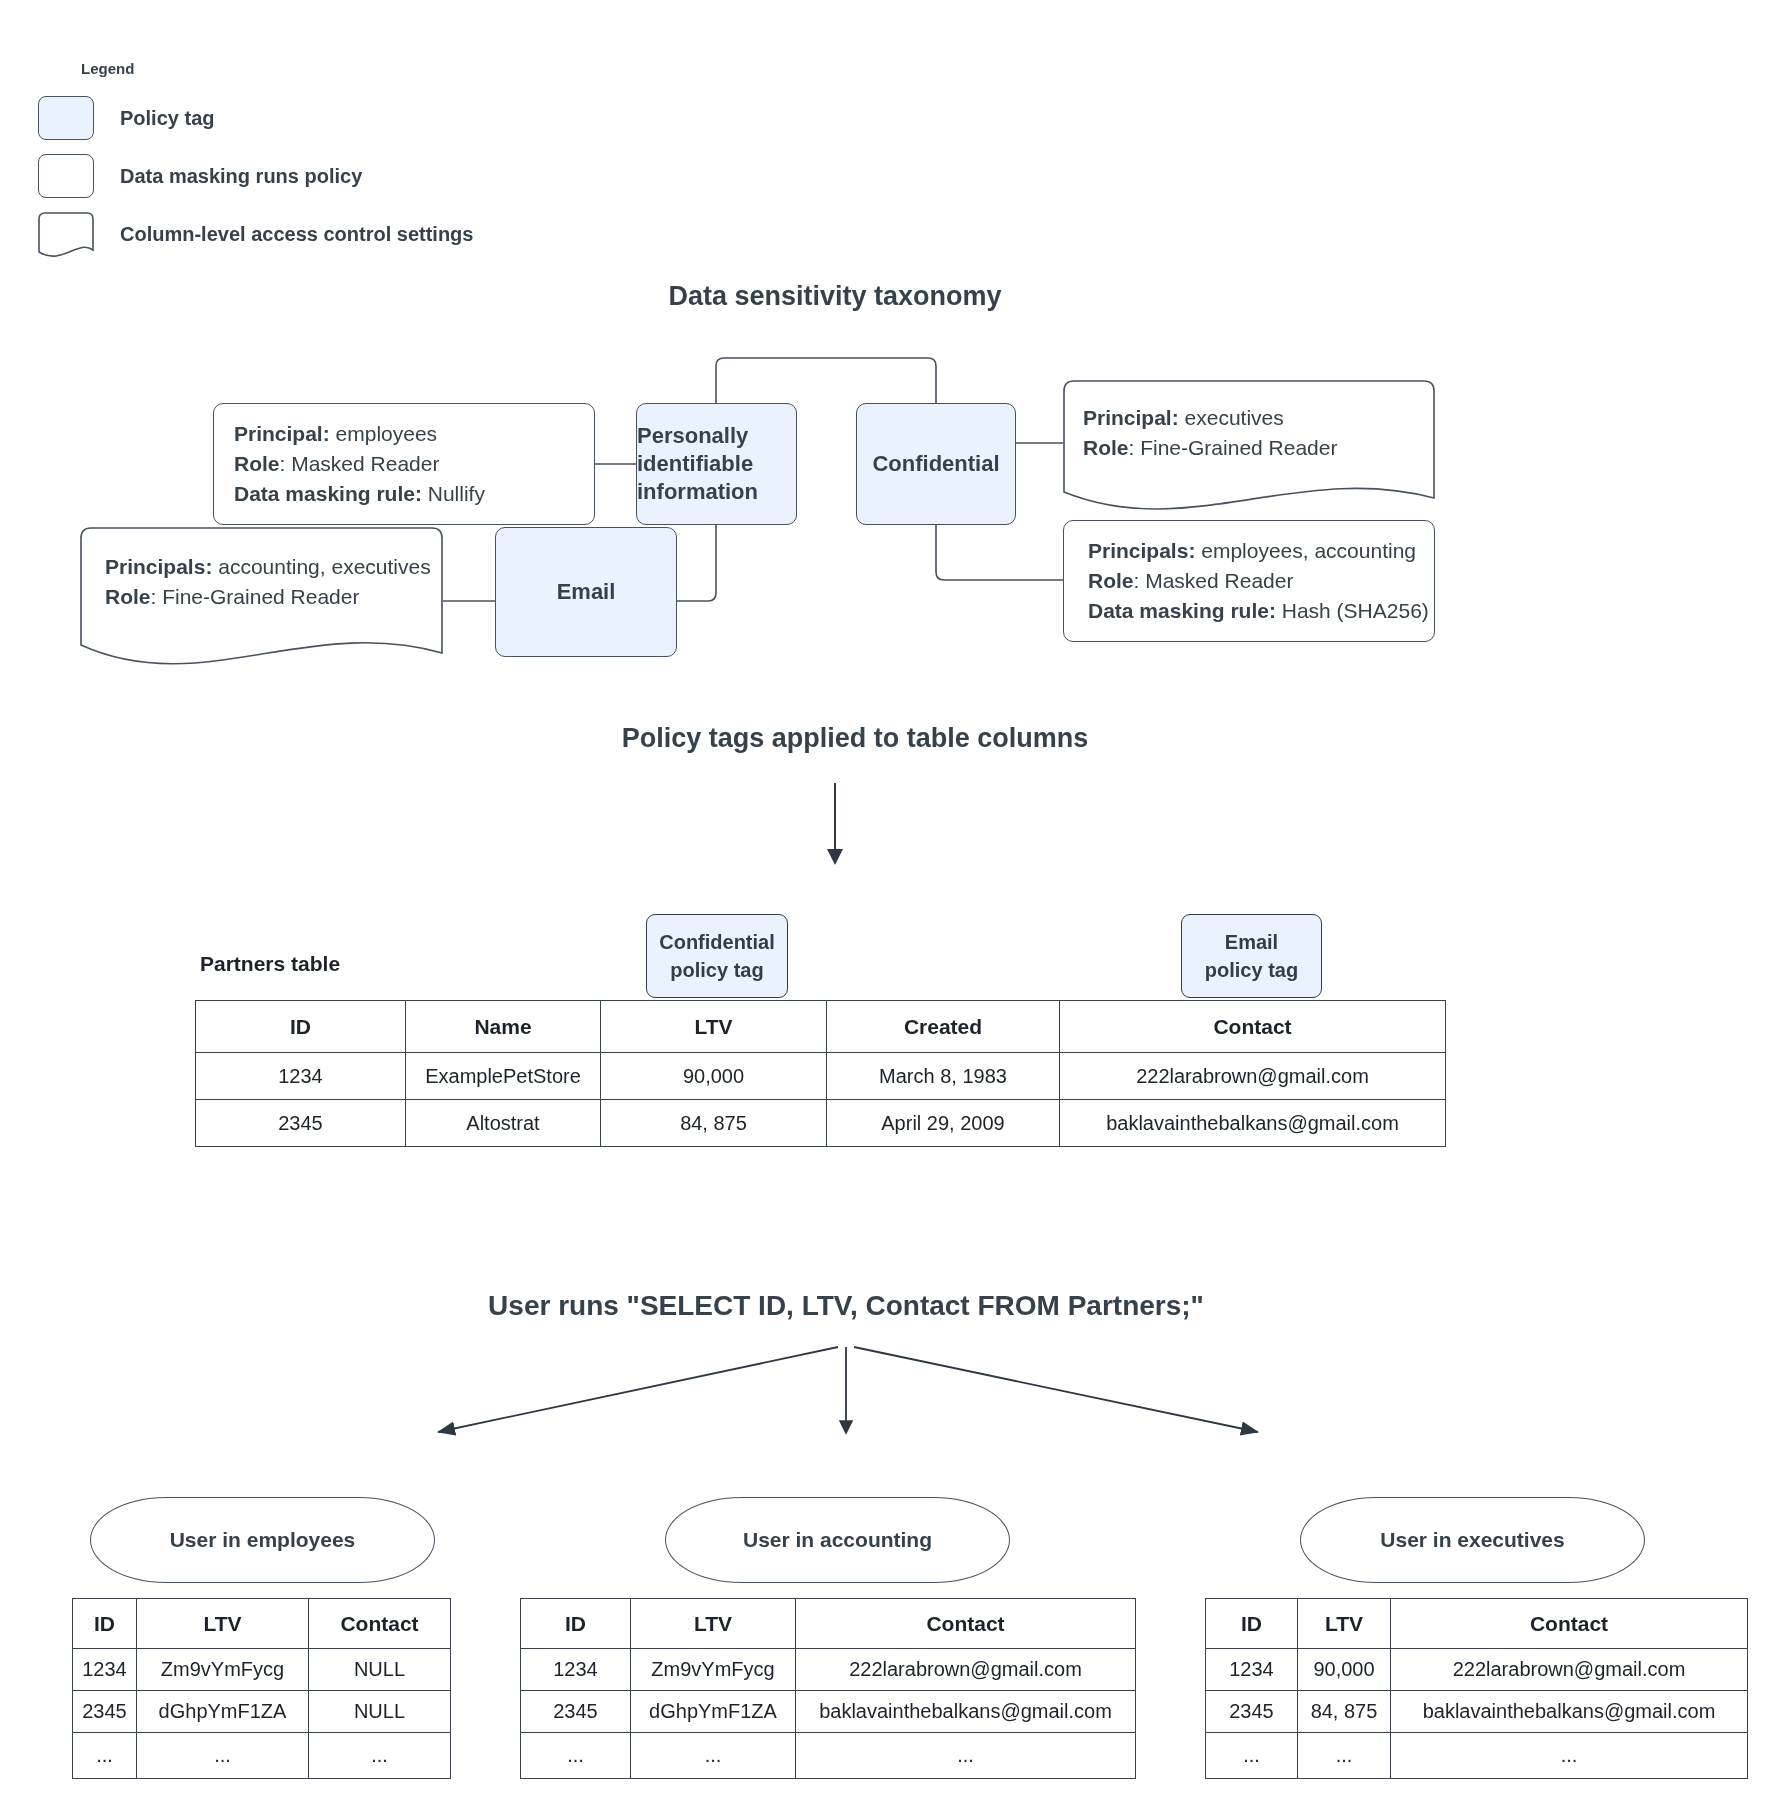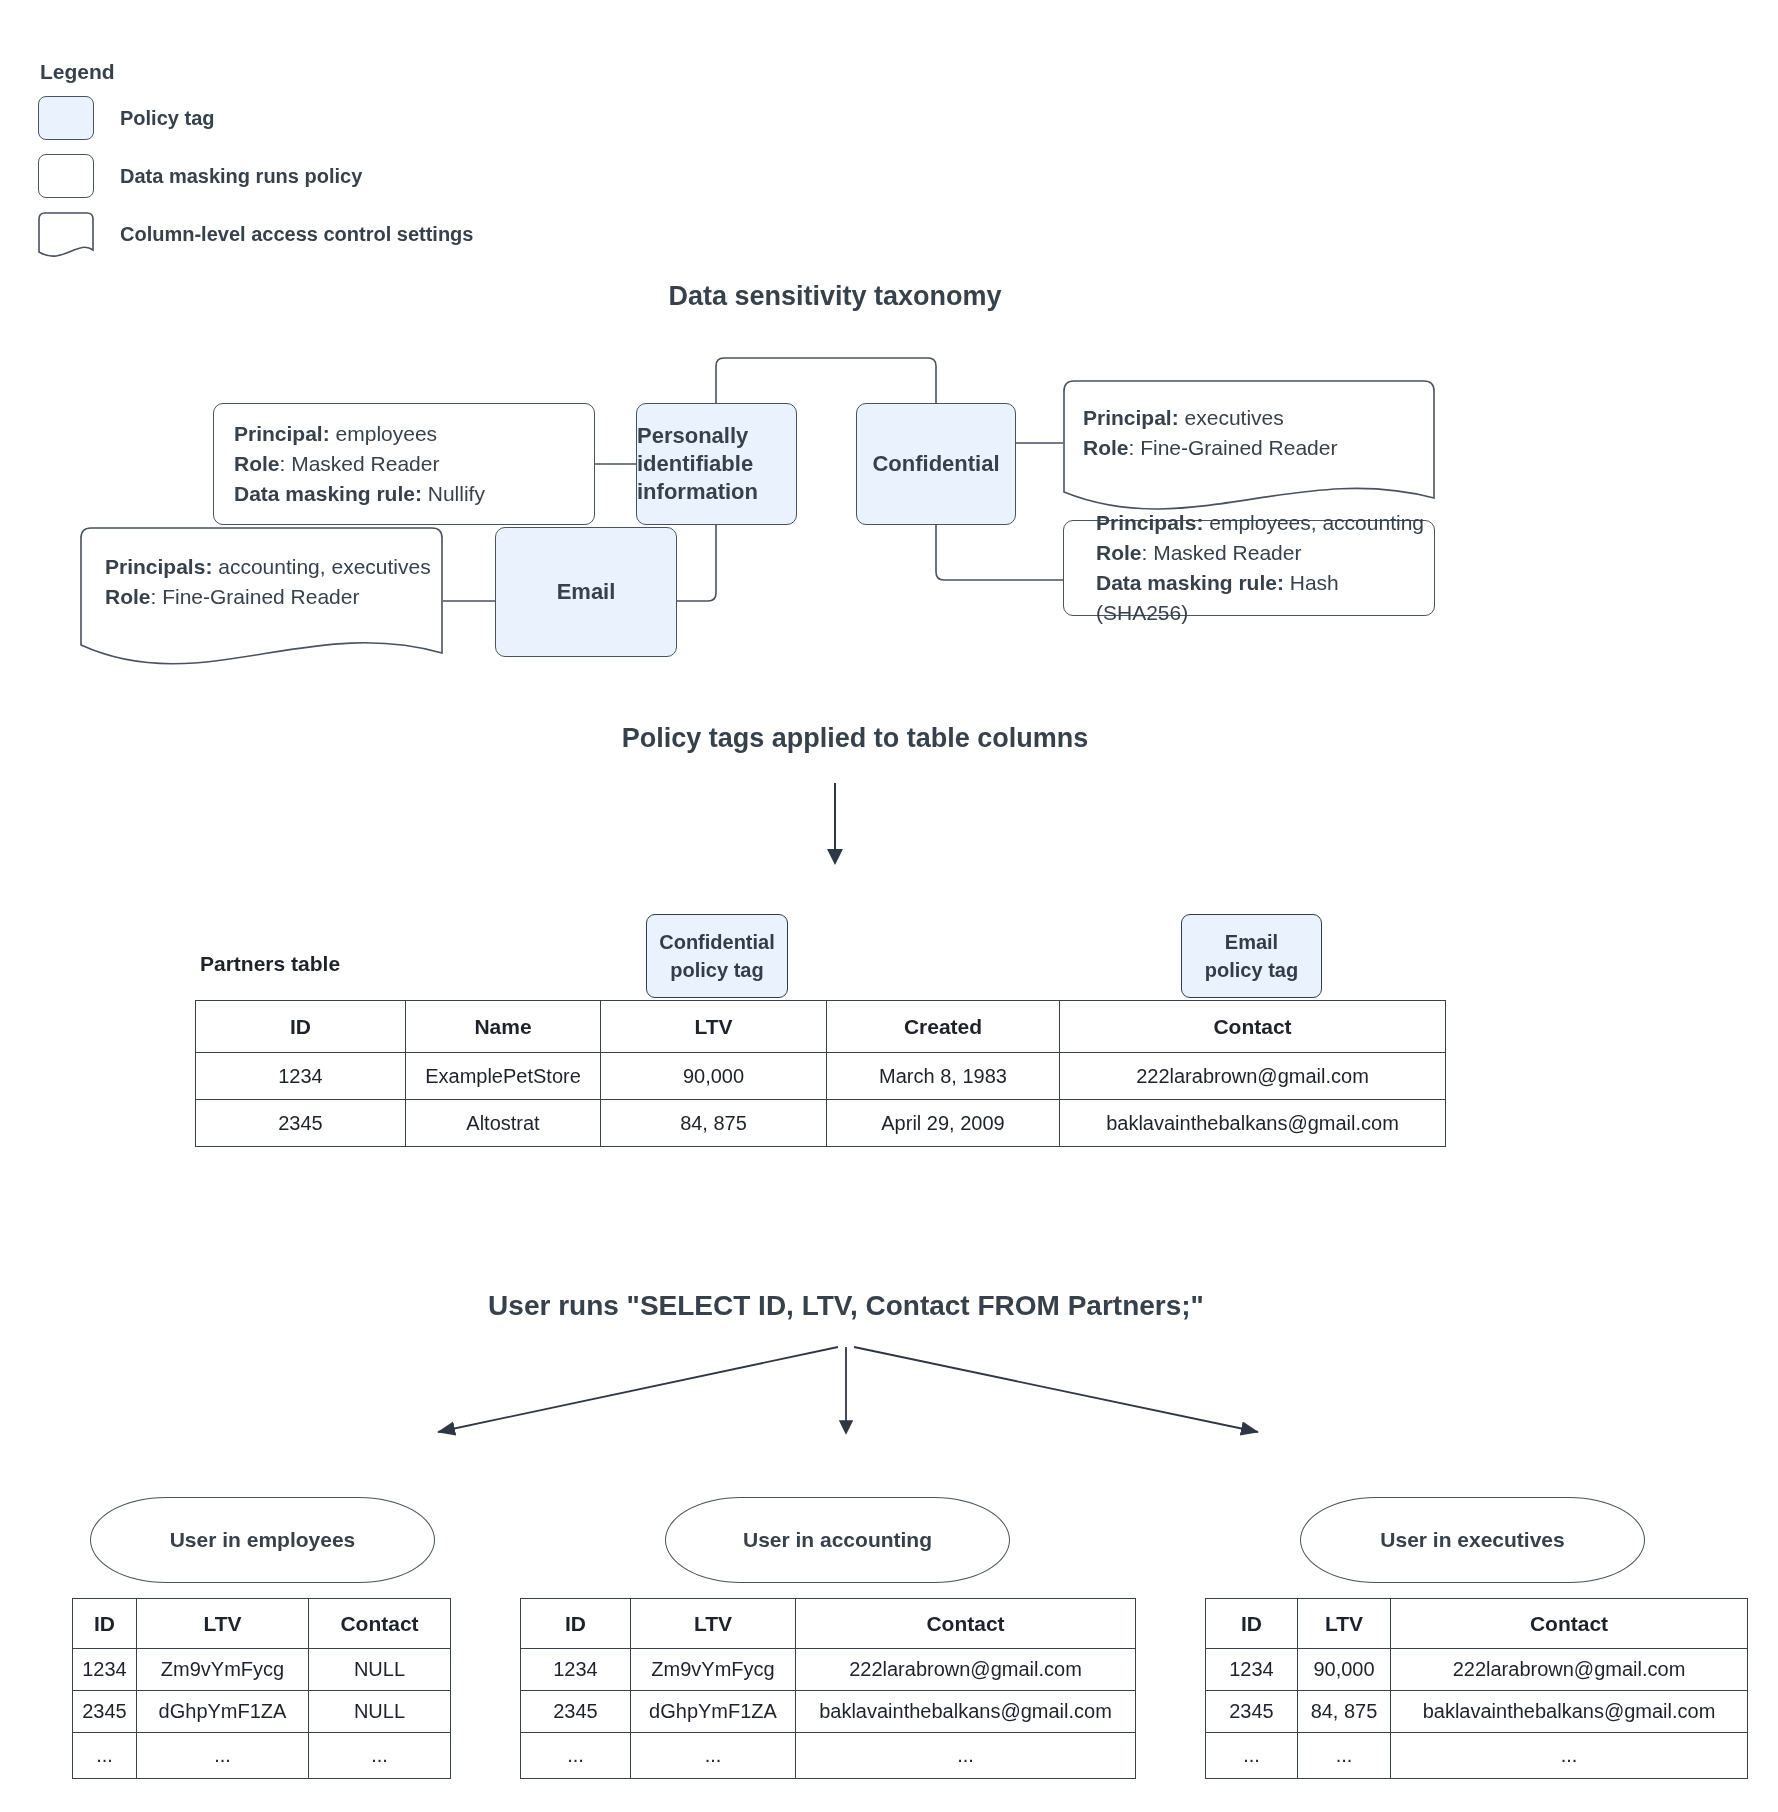--- a/index.html
+++ b/index.html
@@ -41,21 +41,21 @@
     font-weight:bold;font-size:21px;color:#37414c;
   }
   
   table.dt{border-collapse:collapse;table-layout:fixed;background:#fff;color:#1d222b;}
   table.dt th,table.dt td{
     border:1.8px solid #3b4149;text-align:center;vertical-align:middle;
     font-size:20px;padding:0 4px;overflow:hidden;white-space:nowrap;
   }
   table.dt th{font-weight:bold;font-size:21px;}
   
-  .legend-title{position:absolute;font-weight:bold;font-size:21px;color:#37414c;}
+  .legend-title{position:absolute;font-weight:bold;font-size:15px;color:#37414c;margin-left:41px;}
   .legend-label{position:absolute;font-weight:bold;font-size:20px;color:#37414c;}
   .swatch{position:absolute;box-sizing:border-box;border:1.6px solid #49525f;border-radius:8px;background:#fff;}
   .swatch.blue{background:#eaf2fd;}
   svg.overlay{position:absolute;left:0;top:0;pointer-events:none;}
 </style>
 </head>
 <body>
 
 <div class="page">
 
@@ -136,21 +136,21 @@
     <div class="doc-text" style="bottom:40px;left:25px;">
       <span class="lineseg"><b>Principals:</b><span> accounting, executives</span></span>
       <span class="lineseg"><b>Role</b><span>: Fine-Grained Reader</span></span>
     </div>
   </div>
 
   <div class="node blue center" style="left:495px;top:527px;width:182px;height:130px;">
     <span>Email</span>
   </div>
 
-  <div class="node" style="left:1063px;top:520px;width:372px;height:96px;padding-left:32px;">
+  <div class="node" style="left:1063px;top:520px;width:372px;height:122px;padding-left:24px;">
     <span class="lineseg"><b>Principals:</b><span> employees, accounting</span></span>
     <span class="lineseg"><b>Role</b><span>: Masked Reader</span></span>
     <span class="lineseg"><b>Data masking rule:</b><span> Hash (SHA256)</span></span>
   </div>
 
   <div class="title" style="left:455px;top:723px;width:800px;font-size:27px;">Policy tags applied to table columns</div>
 
   <div class="chip" style="left:646px;top:914px;width:142px;height:84px;">
     <span>Confidential</span>
     <span>policy tag</span>

